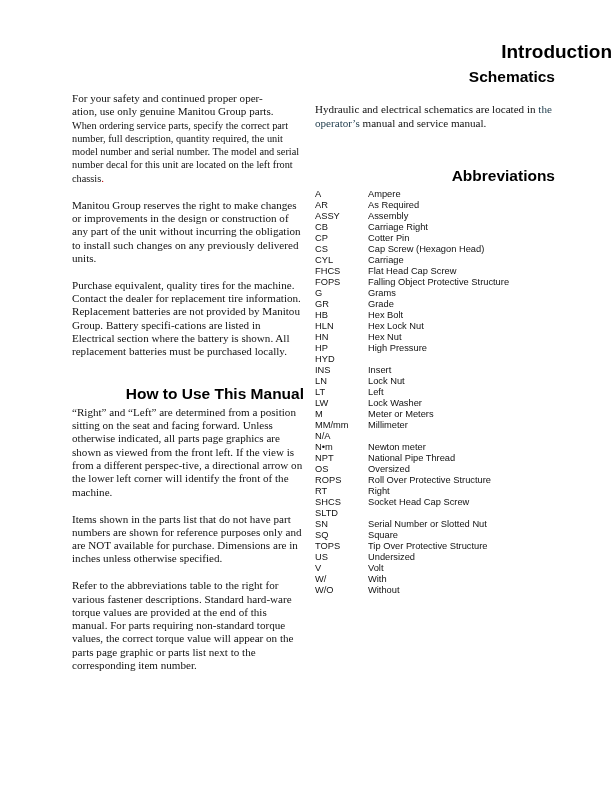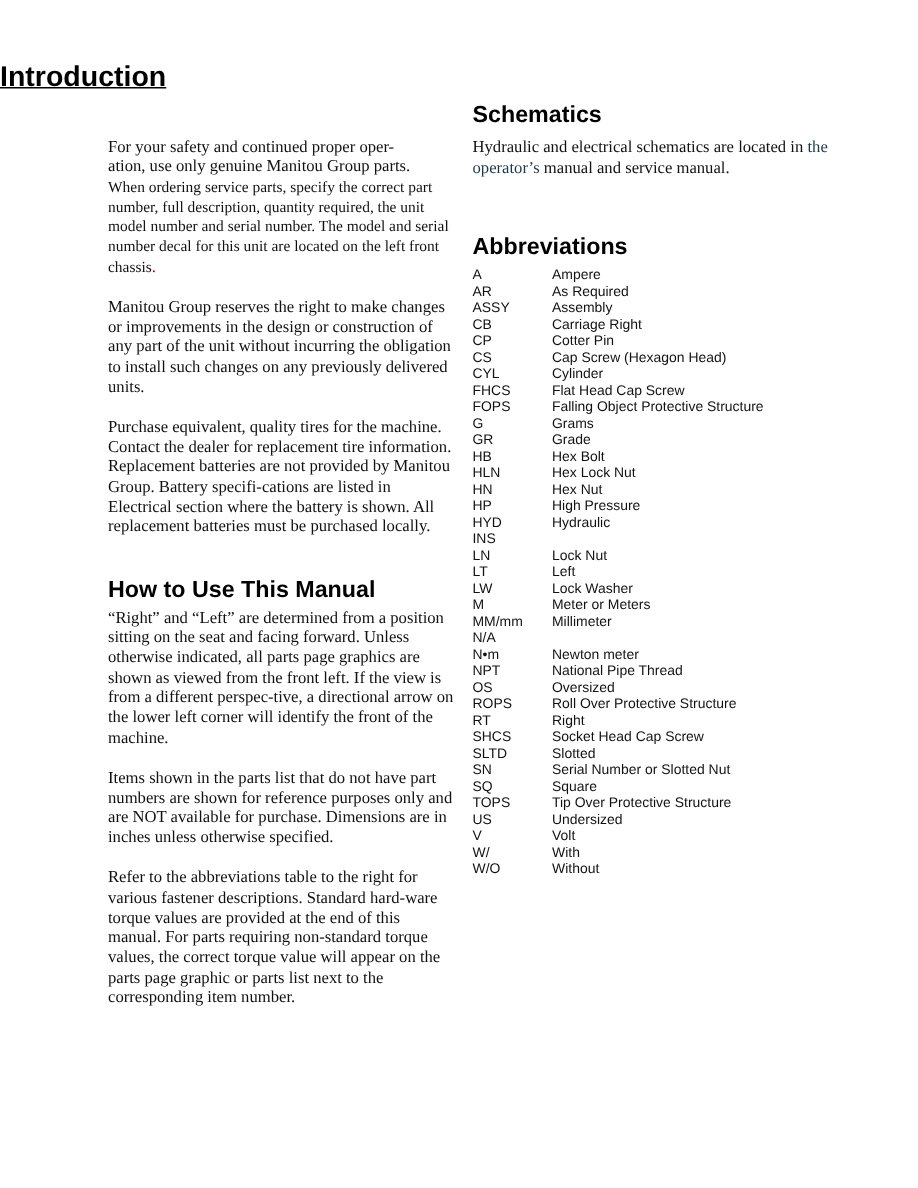--- a/index.html
+++ b/index.html
@@ -1,37 +1,37 @@
 <!DOCTYPE html>
 <html><head>
 <meta charset="utf-8">
 <style>
   html, body { margin: 0; padding: 0; background: #ffffff; }
   body { width: 612px; height: 792px; position: relative; overflow: hidden; color: #111; }
   .title {
-    position: absolute; left: 0; width: 612px; top: 41px; text-align: left;
+    position: absolute; left: 0; width: 612px; top: 41px; text-align: right;
     font-family: "Liberation Sans", sans-serif; font-weight: bold; font-size: 19px; color: #000;
     margin: 0;
-    text-decoration: underline;
   }
   .col-left {
     position: absolute; left: 72px; top: 68px; width: 232px;
     font-family: "Liberation Serif", serif; font-size: 11.1px; line-height: 13.3px; color: #111; margin-top: 24px;
   }
   .col-left p { margin: 0 0 13.6px 0; }
   .h2 {
     font-family: "Liberation Sans", sans-serif; font-weight: bold; font-size: 15.5px; color: #000;
     margin: 0;
+    text-align: right;
   }
   .howto-h { margin-top: 28px; margin-bottom: 6px; }
   .col-right {
     position: absolute; left: 315px; top: 68px; width: 240px;
   }
   .col-right p {
-    font-family: "Liberation Serif", serif; font-size: 11.1px; line-height: 13.6px; margin: 6px 0 0 0; color: #111;
+    font-family: "Liberation Serif", serif; font-size: 11.1px; line-height: 13.6px; margin: 17px 0 0 0; color: #111;
   }
   .tinted { color: #1d3a4a; }
   .red { color: #c00000; }
   .abbr-h { margin-top: 37px; margin-bottom: 4px; }
   .abbr-table { font-family: "Liberation Sans", sans-serif; font-size: 9.3px; line-height: 11px; color: #111; }
   .abbr-row { display: flex; }
   .abbr-code { width: 53px; flex: none; }
   .abbr-desc { flex: 1; }
 </style>
 </head>
@@ -79,21 +79,21 @@
       <div class="abbr-row">
         <span class="abbr-code">CP</span>
         <span class="abbr-desc">Cotter Pin</span>
       </div>
       <div class="abbr-row">
         <span class="abbr-code">CS</span>
         <span class="abbr-desc">Cap Screw (Hexagon Head)</span>
       </div>
       <div class="abbr-row">
         <span class="abbr-code">CYL</span>
-        <span class="abbr-desc">Cylinder</span>
+        <span class="abbr-desc">Carriage</span>
       </div>
       <div class="abbr-row">
         <span class="abbr-code">FHCS</span>
         <span class="abbr-desc">Flat Head Cap Screw</span>
       </div>
       <div class="abbr-row">
         <span class="abbr-code">FOPS</span>
         <span class="abbr-desc">Falling Object Protective Structure</span>
       </div>
       <div class="abbr-row">
@@ -115,24 +115,24 @@
       <div class="abbr-row">
         <span class="abbr-code">HN</span>
         <span class="abbr-desc">Hex Nut</span>
       </div>
       <div class="abbr-row">
         <span class="abbr-code">HP</span>
         <span class="abbr-desc">High Pressure</span>
       </div>
       <div class="abbr-row">
         <span class="abbr-code">HYD</span>
-        <span class="abbr-desc">Hydraulic</span>
       </div>
       <div class="abbr-row">
         <span class="abbr-code">INS</span>
+        <span class="abbr-desc">Insert</span>
       </div>
       <div class="abbr-row">
         <span class="abbr-code">LN</span>
         <span class="abbr-desc">Lock Nut</span>
       </div>
       <div class="abbr-row">
         <span class="abbr-code">LT</span>
         <span class="abbr-desc">Left</span>
       </div>
       <div class="abbr-row">
@@ -169,21 +169,20 @@
       <div class="abbr-row">
         <span class="abbr-code">RT</span>
         <span class="abbr-desc">Right</span>
       </div>
       <div class="abbr-row">
         <span class="abbr-code">SHCS</span>
         <span class="abbr-desc">Socket Head Cap Screw</span>
       </div>
       <div class="abbr-row">
         <span class="abbr-code">SLTD</span>
-        <span class="abbr-desc">Slotted</span>
       </div>
       <div class="abbr-row">
         <span class="abbr-code">SN</span>
         <span class="abbr-desc">Serial Number or Slotted Nut</span>
       </div>
       <div class="abbr-row">
         <span class="abbr-code">SQ</span>
         <span class="abbr-desc">Square</span>
       </div>
       <div class="abbr-row">

